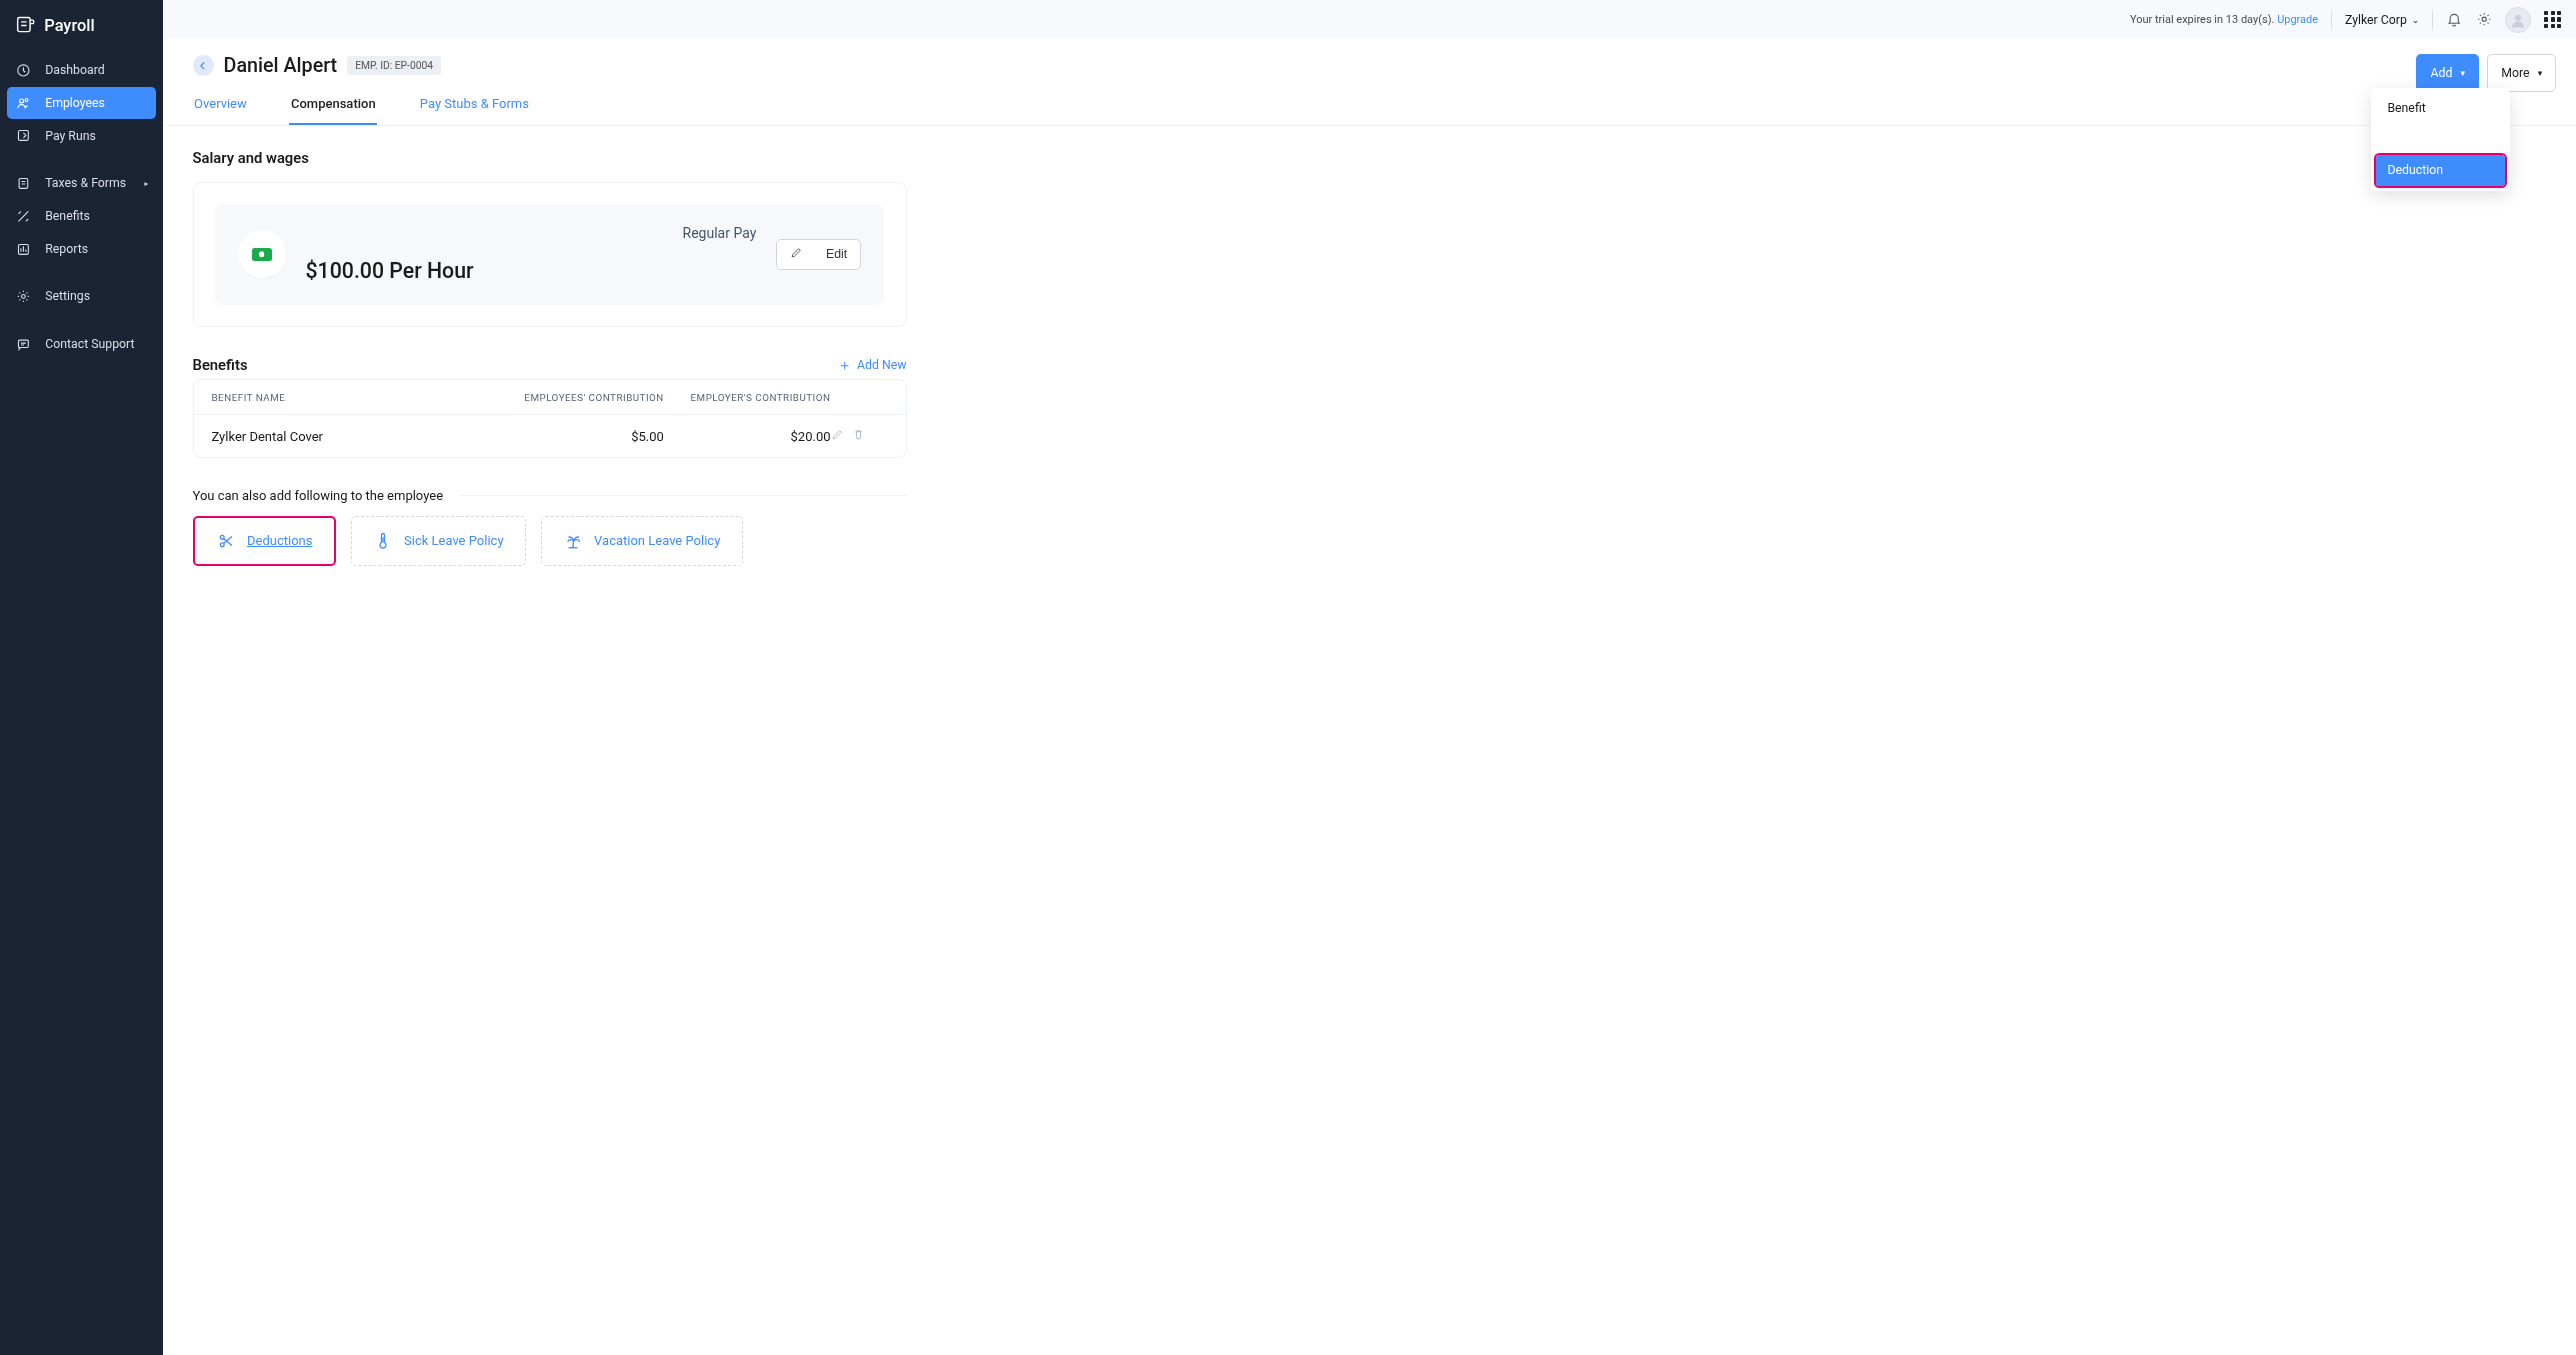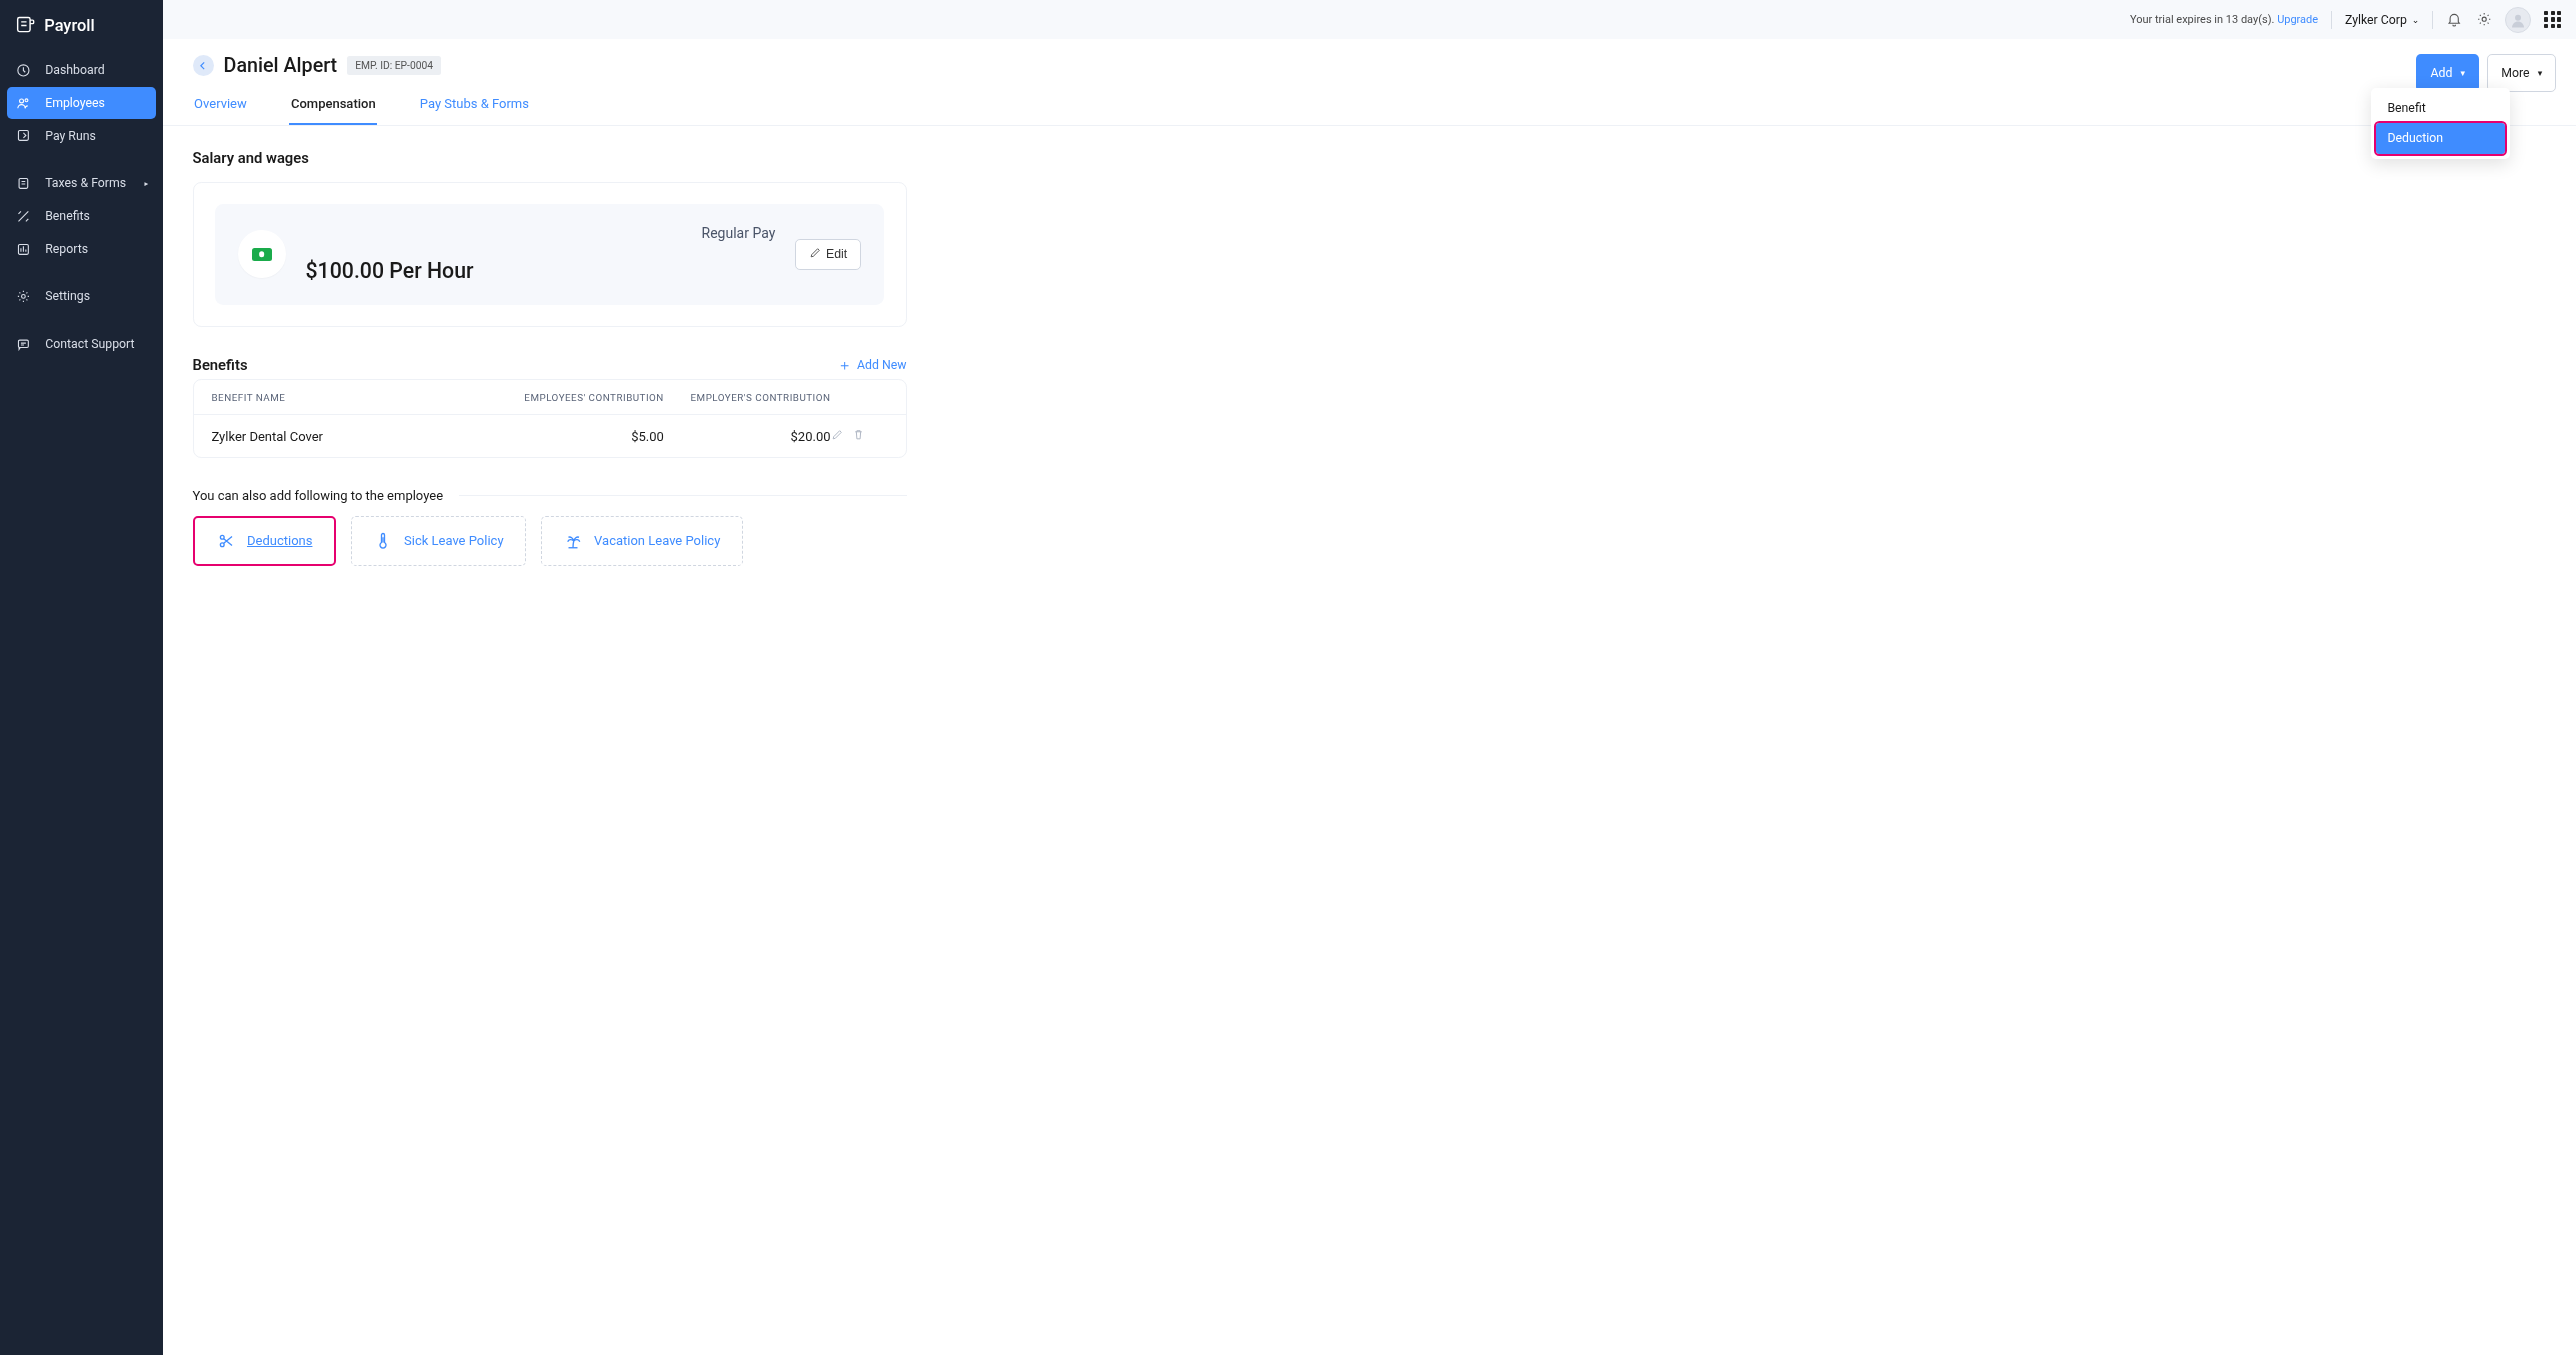--- a/index.html
+++ b/index.html
@@ -148,21 +148,21 @@
   }
   .salary-icon::after {
     content: ""; position: absolute; top: 50%; left: 50%;
     width: 5.7px; height: 5.7px; background: #fff; border-radius: 50%;
     transform: translate(-50%, -50%);
   }
   .salary-text { flex: 1; }
   .salary-label { color: #4a5468; font-size: 14px; margin-bottom: 17px; text-align: right; }
   .salary-amount { font-size: 21.3px; font-weight: 500; }
   .edit-btn {
-    display: inline-flex; align-items: center; gap: 4px;
+    display: inline-flex; align-items: center; gap: 23px;
     border: 0.8px solid #d0d6e0; background: #fff; border-radius: 4.9px;
     padding: 6.6px 13px; font-size: 12.3px; cursor: pointer; color: #333;
   }
 
   
   .benefits-header {
     display: flex; justify-content: space-between; align-items: center;
     max-width: 714px; margin-bottom: 4.9px;
   }
   .add-new-link {
@@ -214,20 +214,21 @@
     padding: 4.9px;
     z-index: 50;
   }
   .dd-item {
     padding: 8.2px 11.5px; font-size: 12.3px; border-radius: 3.3px;
     cursor: pointer;
   }
   .dd-item.selected {
     background: #3f8cff; color: #fff;
     outline: 2.5px solid #e6006e;
+    margin-top: 32px;
   }
 
 </style>
 </head>
 <body>
 
 <aside class="sidebar">
   <div class="sidebar-logo">
     <span class="icon">
       <svg viewBox="0 0 24 24" fill="none" stroke="#fff" stroke-width="1.6">

